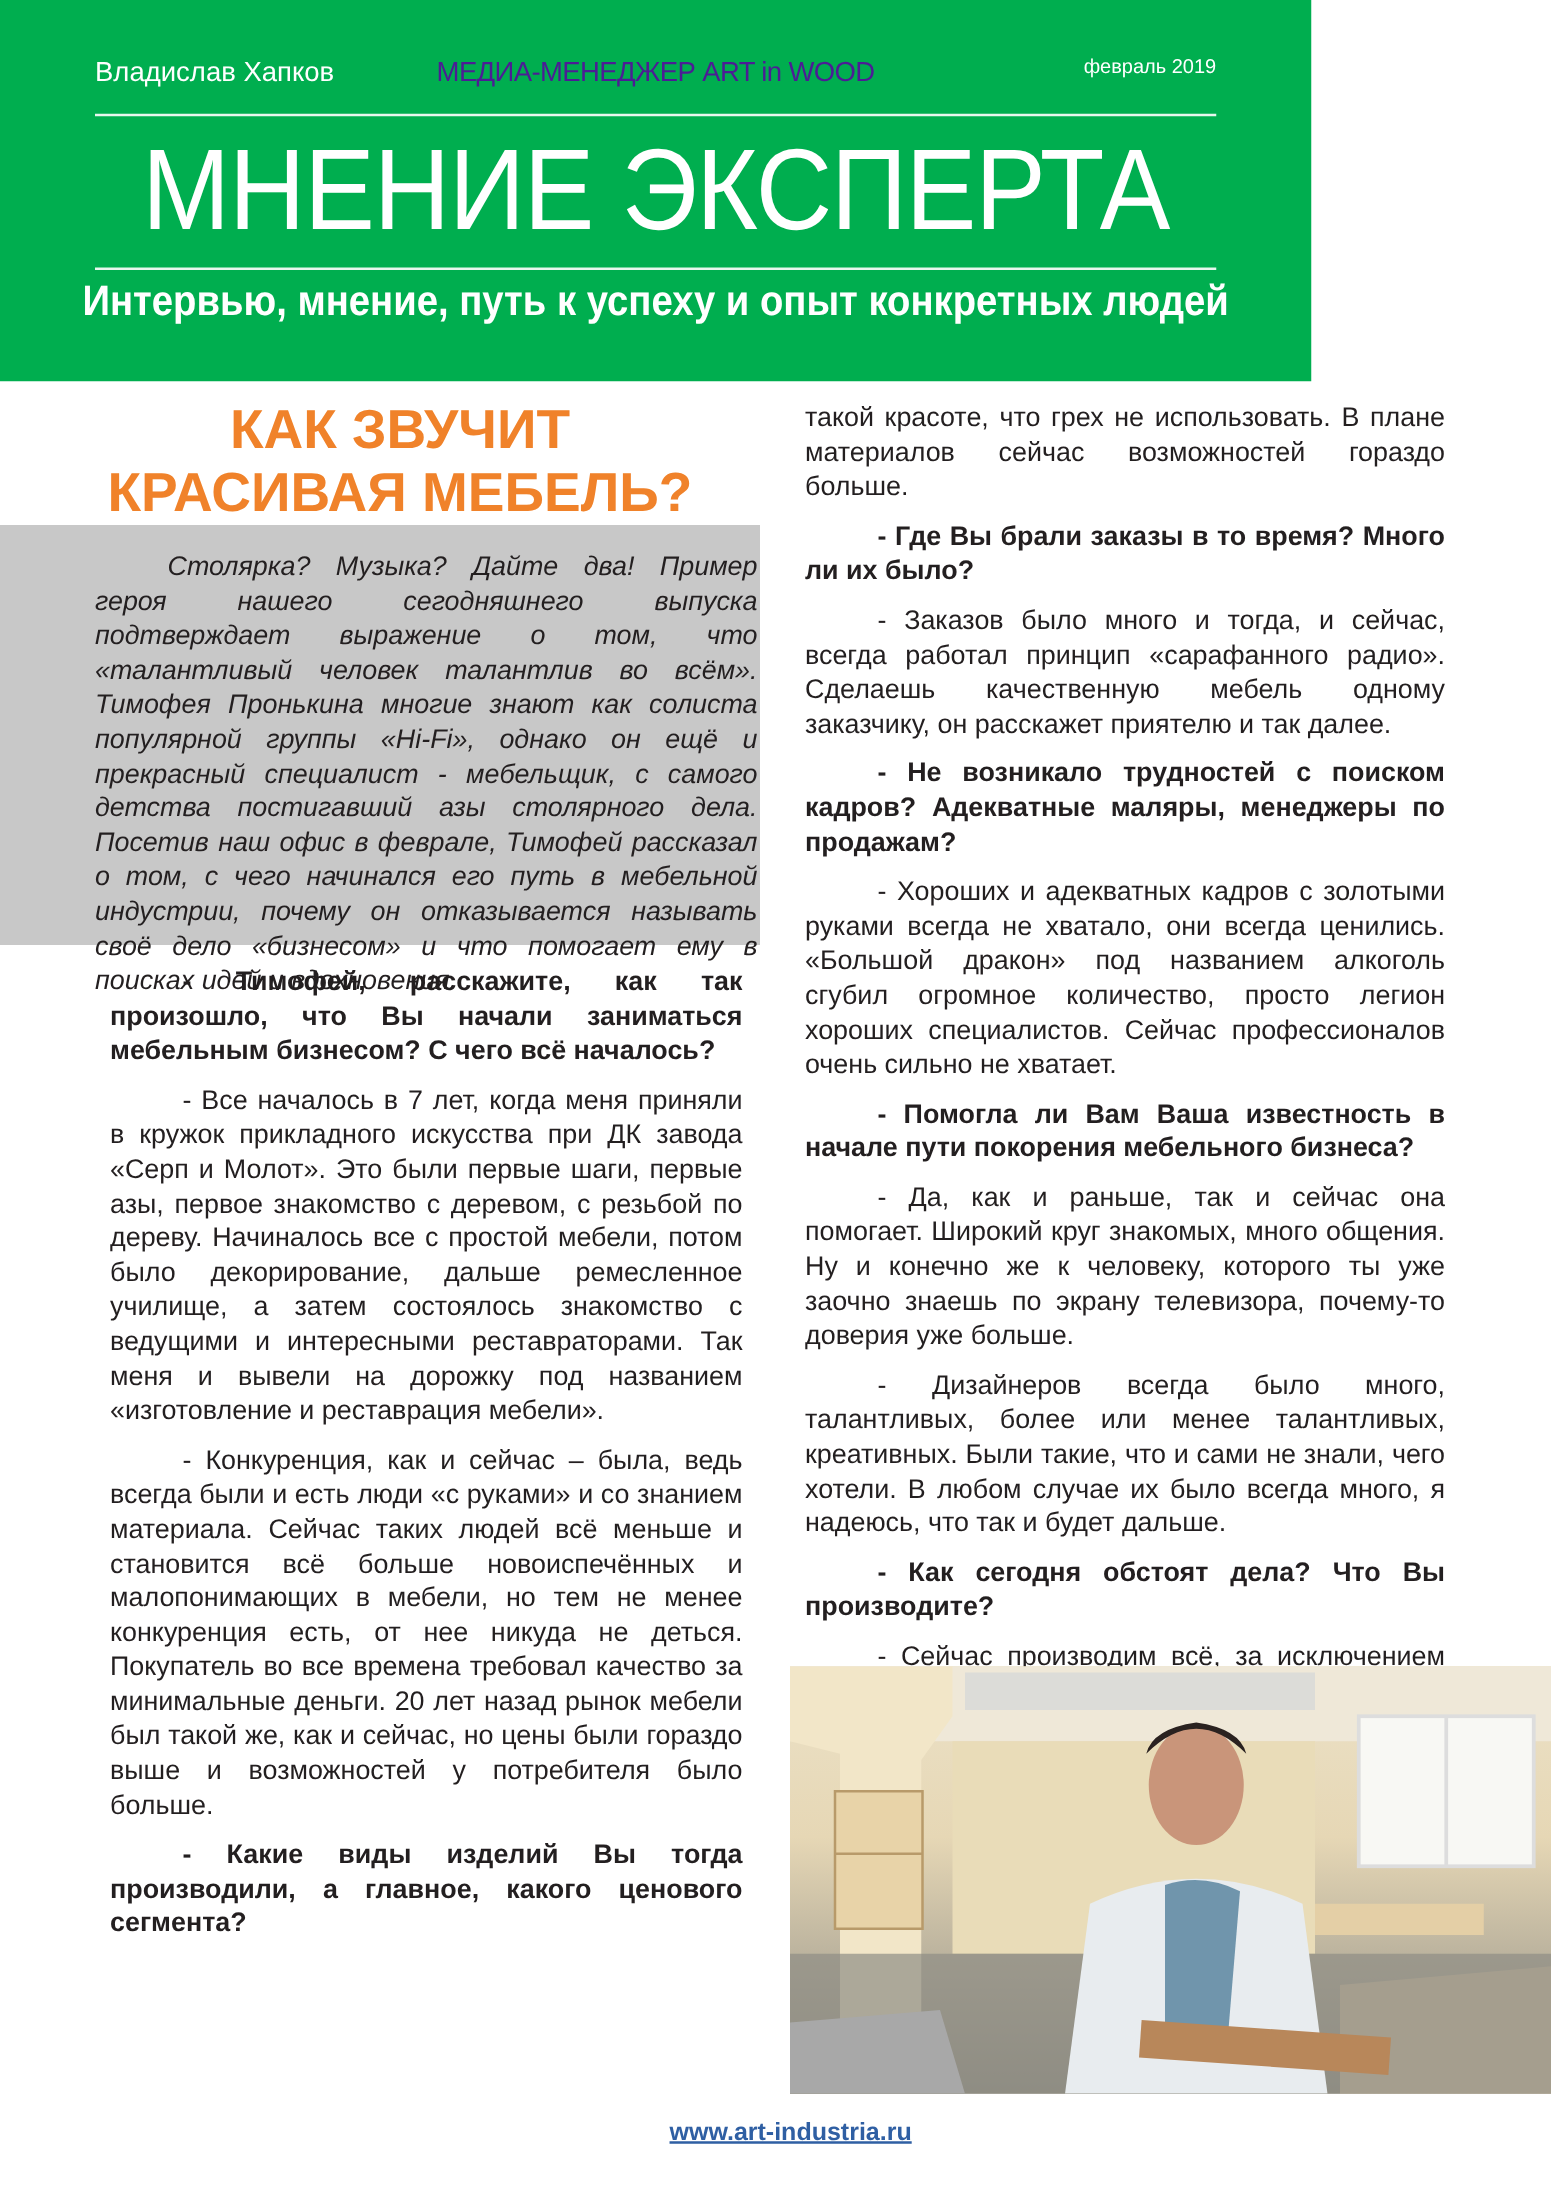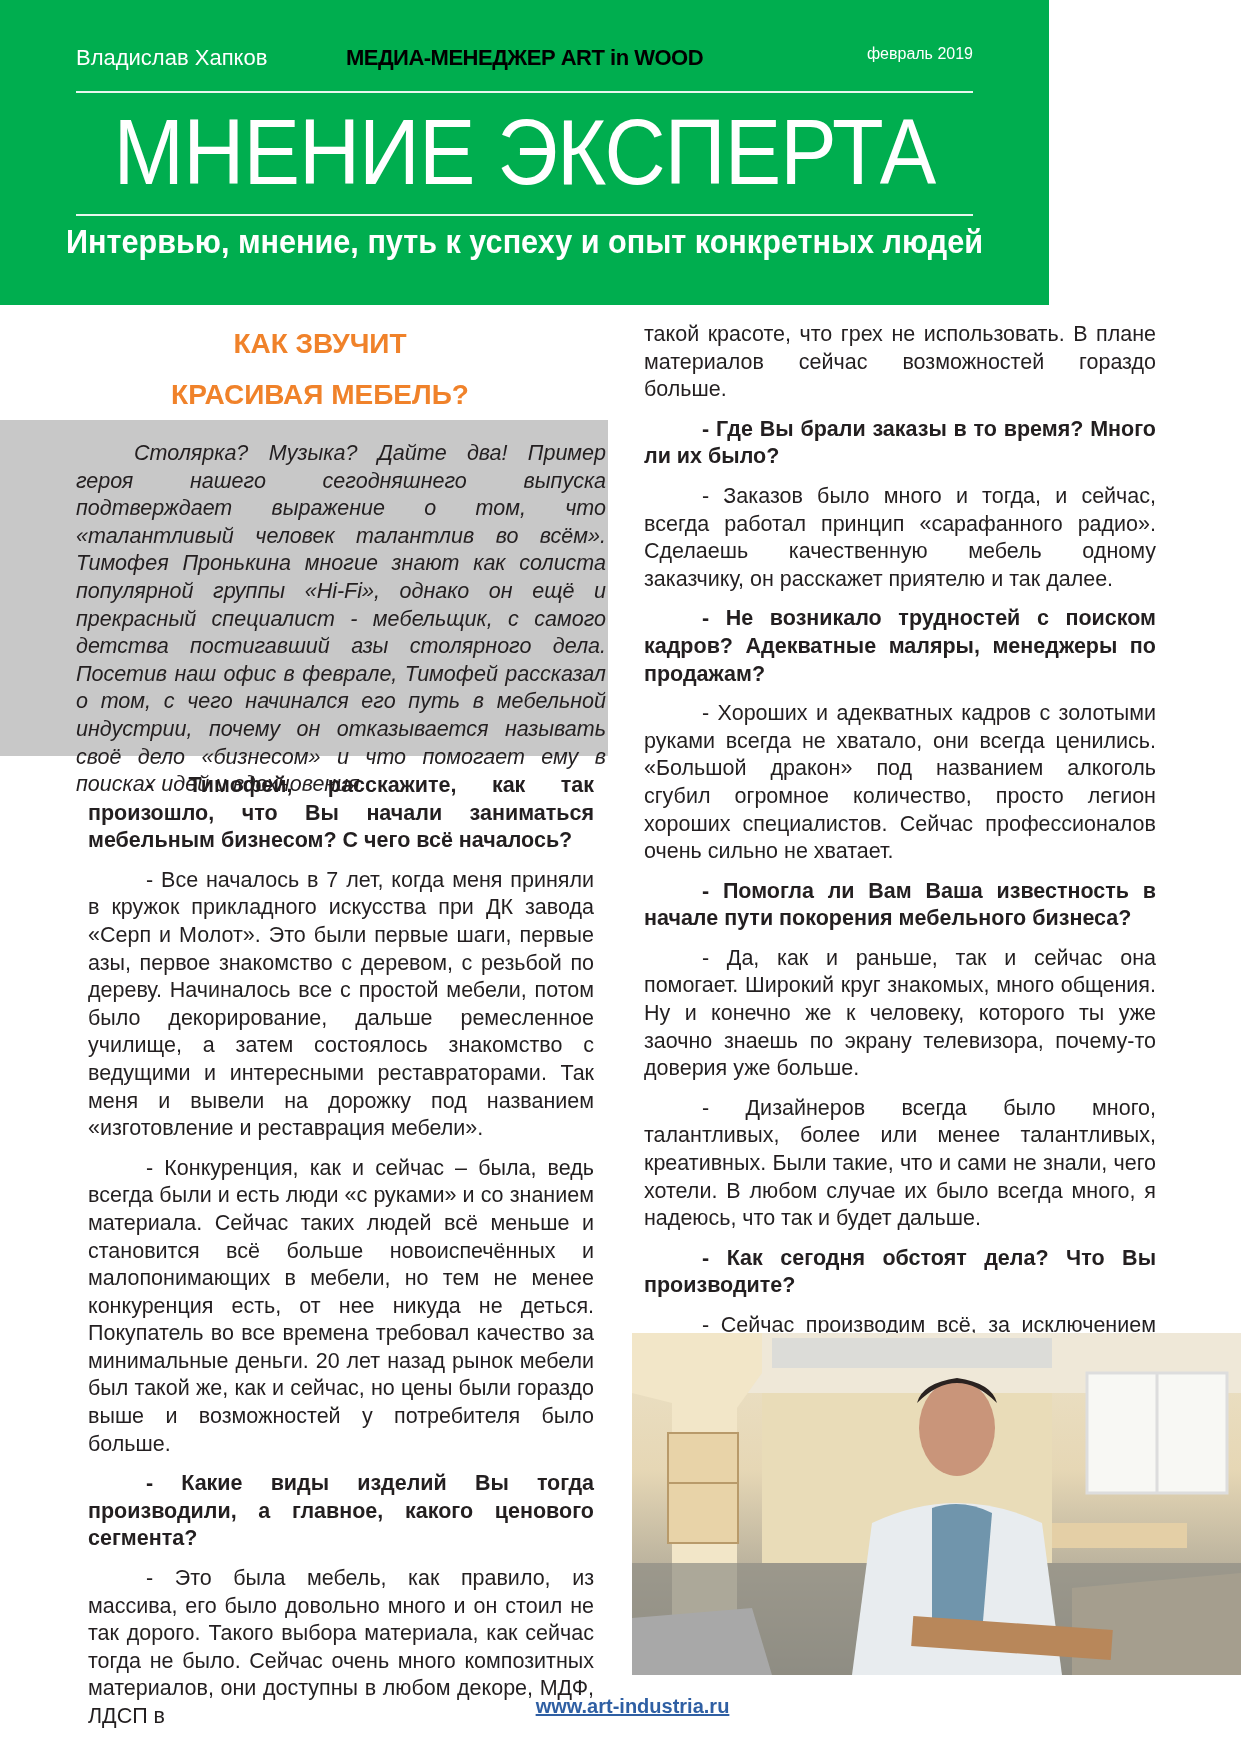--- a/index.html
+++ b/index.html
@@ -2,29 +2,29 @@
 <html><head>
 <meta charset="utf-8">
 <style>
   * { box-sizing: border-box; margin: 0; padding: 0; }
   html, body { width: 1241px; height: 1754px; background: #ffffff; overflow: hidden; }
   body { position: relative; font-family: "Liberation Sans", sans-serif; color: #231f20; }
 
   .header { position: absolute; left: 0; top: 0; width: 1049px; height: 305px; background: #00ae4f; }
   .meta-row { position: absolute; left: 76px; right: 76px; top: 45px; height: 34px; }
   .meta-author { position: absolute; left: 0; top: 0; font-size: 22px; color: #ffffff; font-weight: normal; }
-  .meta-mag { position: absolute; left: 0; right: 0; top: 0; text-align: center; font-size: 22px; color: #000000; font-weight: bold; letter-spacing: -0.5px; }
+  .meta-mag { position: absolute; left: 0; right: 0; top: 0; text-align: center; font-size: 22px; color: #4c1d95; font-weight: normal; letter-spacing: -0.5px; }
   .meta-date { position: absolute; right: 0; top: 0; font-size: 16px; color: #ffffff; }
   .rule { position: absolute; left: 76px; right: 76px; height: 2px; background: #e8f7ee; }
   .rule.top { top: 91px; }
   .rule.bottom { top: 214px; }
   .main-title { position: absolute; left: 0; right: 0; top: 100px; text-align: center; font-size: 92px; line-height: 104px; color: #ffffff; font-weight: normal; letter-spacing: -1px; transform: scaleX(0.92); }
   .subtitle { position: absolute; left: 0; right: 0; top: 217px; text-align: center; font-size: 34px; line-height: 48px; color: #ffffff; font-weight: bold; transform: scaleX(0.9); }
 
-  .article-title { position: absolute; left: 40px; width: 560px; top: 318px; text-align: center; font-size: 28px; line-height: 51px; color: #f0822a; font-weight: bold; }
+  .article-title { position: absolute; left: 40px; width: 560px; top: 318px; text-align: center; font-size: 44px; line-height: 51px; color: #f0822a; font-weight: bold; }
 
   .intro-box { position: absolute; left: 0; top: 420px; width: 608px; height: 336px; background: #c8c8c8; }
   .intro-text { position: absolute; left: 76px; width: 530px; top: 396px; font-size: 21.5px; line-height: 27.6px; font-style: italic; color: #231f20; text-align: justify; text-indent: 58px; margin-top: 44px; }
 
   .col { position: absolute; font-size: 21.5px; line-height: 27.6px; text-align: justify; color: #231f20; }
   .col-left { left: 76px; width: 530px; top: 760px; }
   .col-right { left: 632px; width: 536px; top: 309px; }
   .col p { margin: 12px; }
   .q { font-weight: bold; text-indent: 58px; }
   .a { text-indent: 58px; }
@@ -57,21 +57,20 @@
 </h1>
 
 <div class="intro-box"></div>
 <p class="intro-text">Столярка? Музыка? Дайте два! Пример героя нашего сегодняшнего выпуска подтверждает выражение о том, что «талантливый человек талантлив во всём». Тимофея Пронькина многие знают как солиста популярной группы «Hi-Fi», однако он ещё и прекрасный специалист - мебельщик, с самого детства постигавший азы столярного дела. Посетив наш офис в феврале, Тимофей рассказал о том, с чего начинался его путь в мебельной индустрии, почему он отказывается называть своё дело «бизнесом» и что помогает ему в поисках идей и вдохновения.</p>
 
 <div class="col col-left" id="col-left">
     <p class="q">- Тимофей, расскажите, как так произошло, что Вы начали заниматься мебельным бизнесом? С чего всё началось?</p>
     <p class="a">- Все началось в 7 лет, когда меня приняли в кружок прикладного искусства при ДК завода «Серп и Молот». Это были первые шаги, первые азы, первое знакомство с деревом, с резьбой по дереву.  Начиналось все с простой мебели, потом было декорирование, дальше ремесленное училище, а затем состоялось знакомство с ведущими и интересными реставраторами. Так меня и вывели на дорожку под названием «изготовление и реставрация мебели».</p>
     <p class="a">- Конкуренция, как и сейчас – была, ведь всегда были и есть люди «с руками» и со знанием материала. Сейчас таких людей всё меньше и становится всё больше новоиспечённых и малопонимающих в мебели, но тем не менее конкуренция есть, от нее никуда не деться. Покупатель во все времена требовал качество  за минимальные деньги. 20 лет назад рынок мебели был такой же, как и сейчас, но цены были гораздо выше и возможностей у потребителя было больше.</p>
     <p class="q">- Какие виды изделий Вы тогда производили, а главное, какого ценового сегмента?</p>
-    <p class="a">- Это была мебель, как правило, из массива, его было довольно много и он стоил не так дорого. Такого выбора материала, как сейчас тогда не было. Сейчас очень много композитных материалов, они доступны в любом декоре, МДФ, ЛДСП в</p>
   </div>
 <div class="col col-right" id="col-right">
     <p class="cont">такой красоте, что грех не использовать. В плане материалов сейчас возможностей гораздо больше.</p>
     <p class="q">- Где Вы брали заказы в то время? Много ли их было?</p>
     <p class="a">- Заказов было много и тогда, и сейчас, всегда работал принцип «сарафанного радио». Сделаешь качественную мебель одному заказчику, он расскажет приятелю и так далее.</p>
     <p class="q">- Не возникало трудностей с поиском кадров? Адекватные маляры, менеджеры по продажам?</p>
     <p class="a">- Хороших и адекватных кадров с золотыми руками всегда не хватало, они всегда ценились. «Большой дракон» под названием алкоголь сгубил огромное количество, просто легион хороших специалистов. Сейчас профессионалов очень сильно не хватает.</p>
     <p class="q">- Помогла ли Вам Ваша известность в начале пути покорения мебельного бизнеса?</p>
     <p class="a">- Да, как и раньше, так и сейчас она помогает. Широкий круг знакомых, много общения. Ну и конечно же к человеку, которого ты уже заочно знаешь по экрану телевизора, почему-то доверия уже больше.</p>
     <p class="a">- Дизайнеров всегда было много, талантливых, более или менее талантливых, креативных. Были такие, что и сами не знали, чего хотели. В любом случае их было всегда много, я надеюсь, что так и будет дальше.</p>

